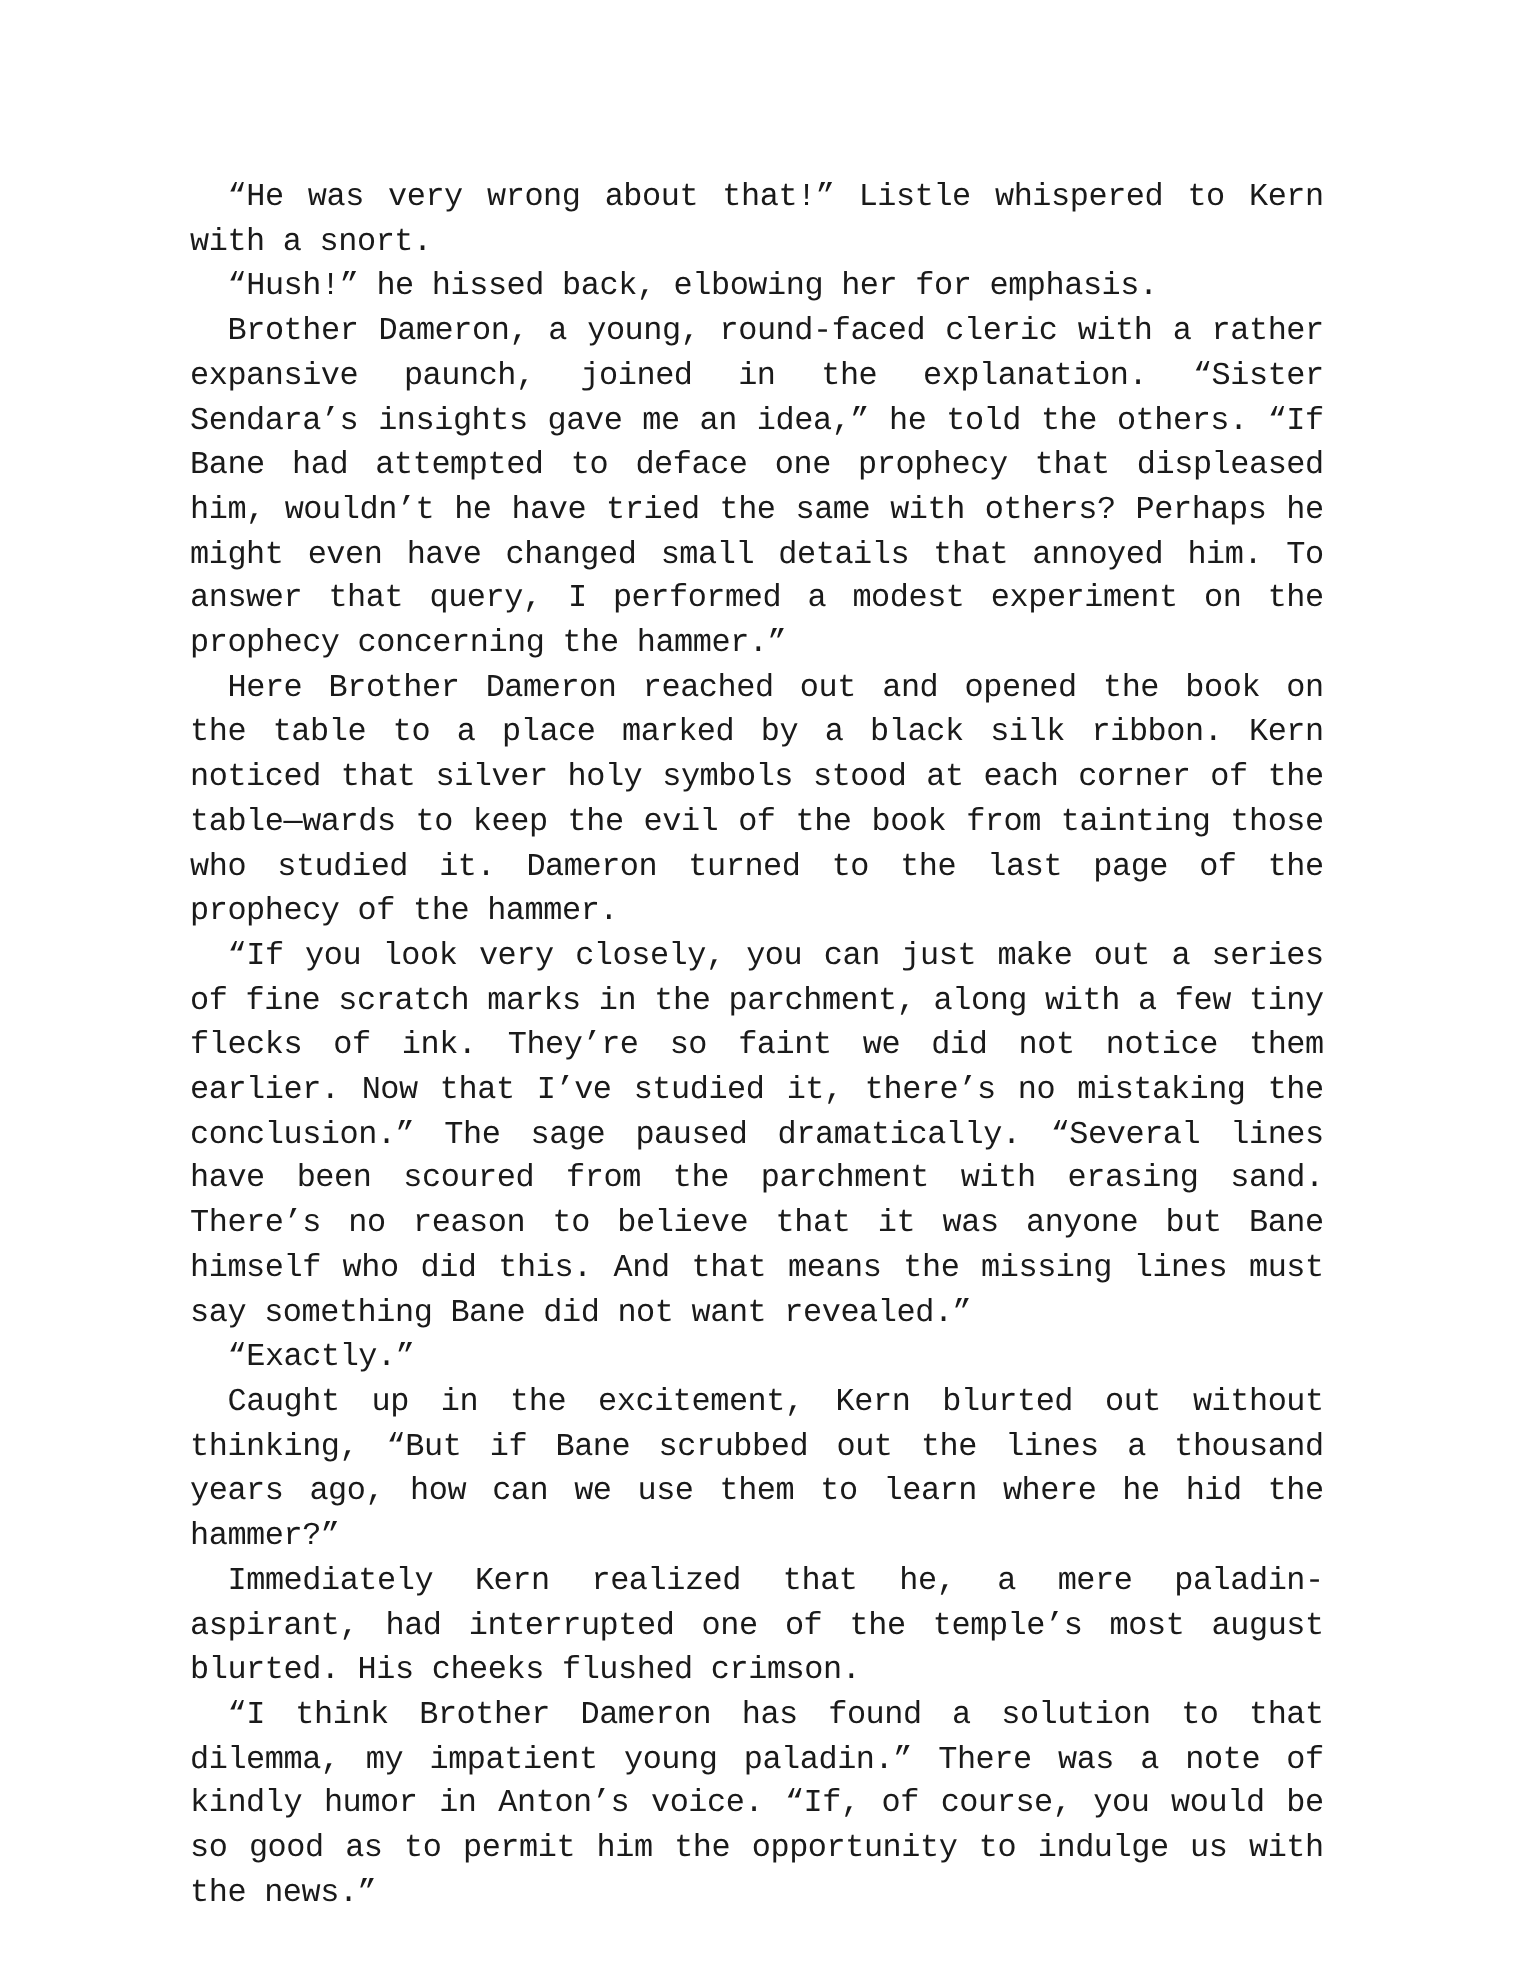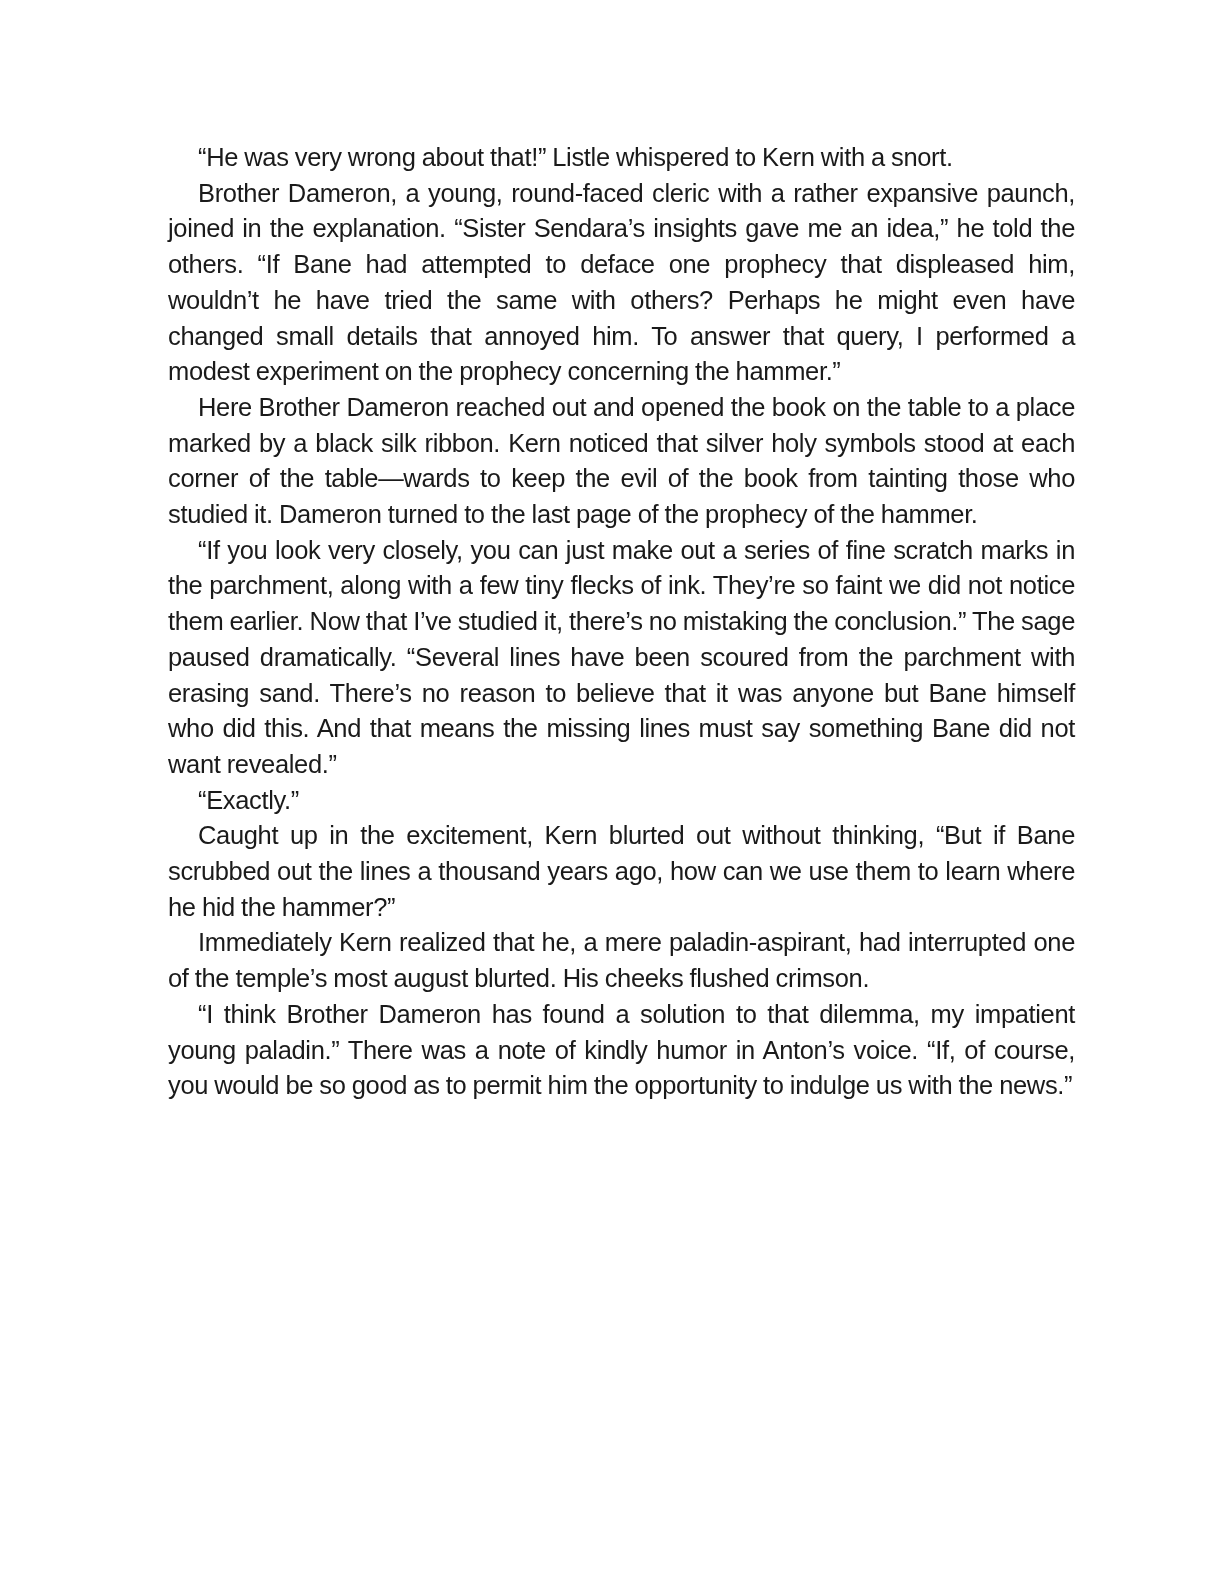--- a/index.html
+++ b/index.html
@@ -8,41 +8,42 @@
       background: #ffffff;
     }
     body {
       width: 1224px;
       height: 1584px;
       position: relative;
       overflow: hidden;
     }
     .page {
       position: absolute;
-      left: 168px;
+      left: 152px;
       top: 140px;
       width: 907px;
-      font-family: Liberation Sans, sans-serif;
+      font-family: Liberation Mono, monospace;
       font-size: 25.5px;
       line-height: 35.7px;
       color: #1a1a1a;
       text-align: justify;
       letter-spacing: -0.35px;
       word-spacing: -0.5px;
     }
     .para {
       margin: 0;
       text-indent: 30px;
     }
   </style>
 </head>
 <body>
 
 <div class="page">
   <p class="para">“He was very wrong about that!” Listle whispered to Kern with a snort.</p>
+  <p class="para">“Hush!” he hissed back, elbowing her for emphasis.</p>
   <p class="para">Brother Dameron, a young, round-faced cleric with a rather expansive paunch, joined in the explanation. “Sister Sendara’s insights gave me an idea,” he told the others. “If Bane had attempted to deface one prophecy that displeased him, wouldn’t he have tried the same with others? Perhaps he might even have changed small details that annoyed him. To answer that query, I performed a modest experiment on the prophecy concerning the hammer.”</p>
   <p class="para">Here Brother Dameron reached out and opened the book on the table to a place marked by a black silk ribbon. Kern noticed that silver holy symbols stood at each corner of the table—wards to keep the evil of the book from tainting those who studied it. Dameron turned to the last page of the prophecy of the hammer.</p>
   <p class="para">“If you look very closely, you can just make out a series of fine scratch marks in the parchment, along with a few tiny flecks of ink. They’re so faint we did not notice them earlier. Now that I’ve studied it, there’s no mistaking the conclusion.” The sage paused dramatically. “Several lines have been scoured from the parchment with erasing sand. There’s no reason to believe that it was anyone but Bane himself who did this. And that means the missing lines must say something Bane did not want revealed.”</p>
   <p class="para">“Exactly.”</p>
   <p class="para">Caught up in the excitement, Kern blurted out without thinking, “But if Bane scrubbed out the lines a thousand years ago, how can we use them to learn where he hid the hammer?”</p>
   <p class="para">Immediately Kern realized that he, a mere paladin-aspirant, had interrupted one of the temple’s most august blurted. His cheeks flushed crimson.</p>
   <p class="para">“I think Brother Dameron has found a solution to that dilemma, my impatient young paladin.” There was a note of kindly humor in Anton’s voice. “If, of course, you would be so good as to permit him the opportunity to indulge us with the news.”</p>
 </div>
 
 </body></html>

